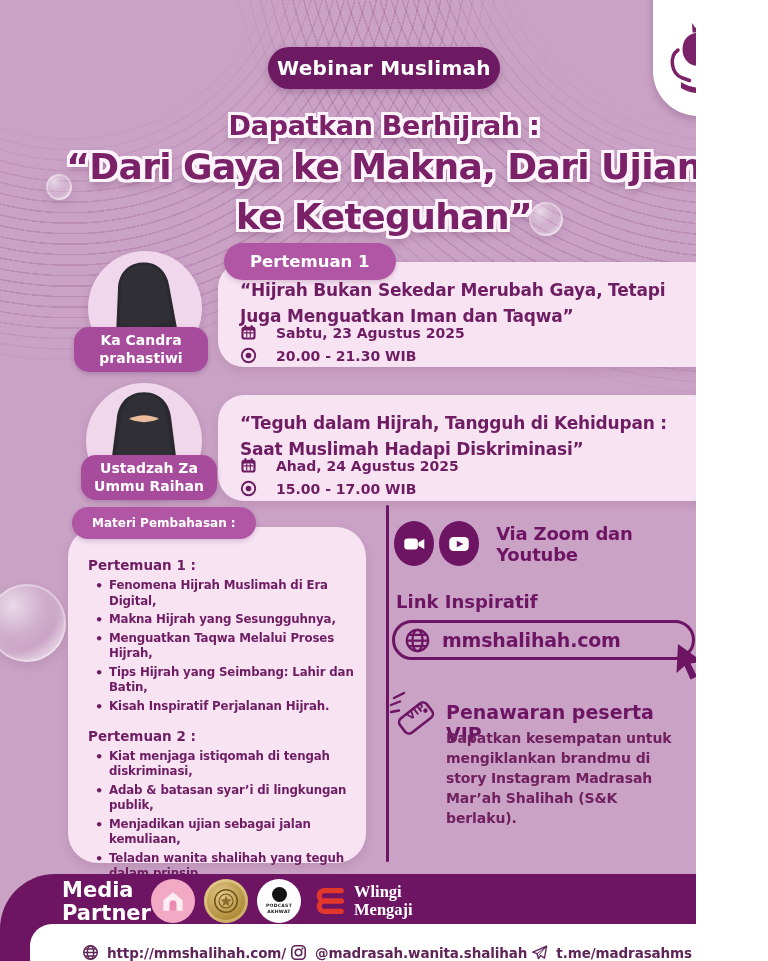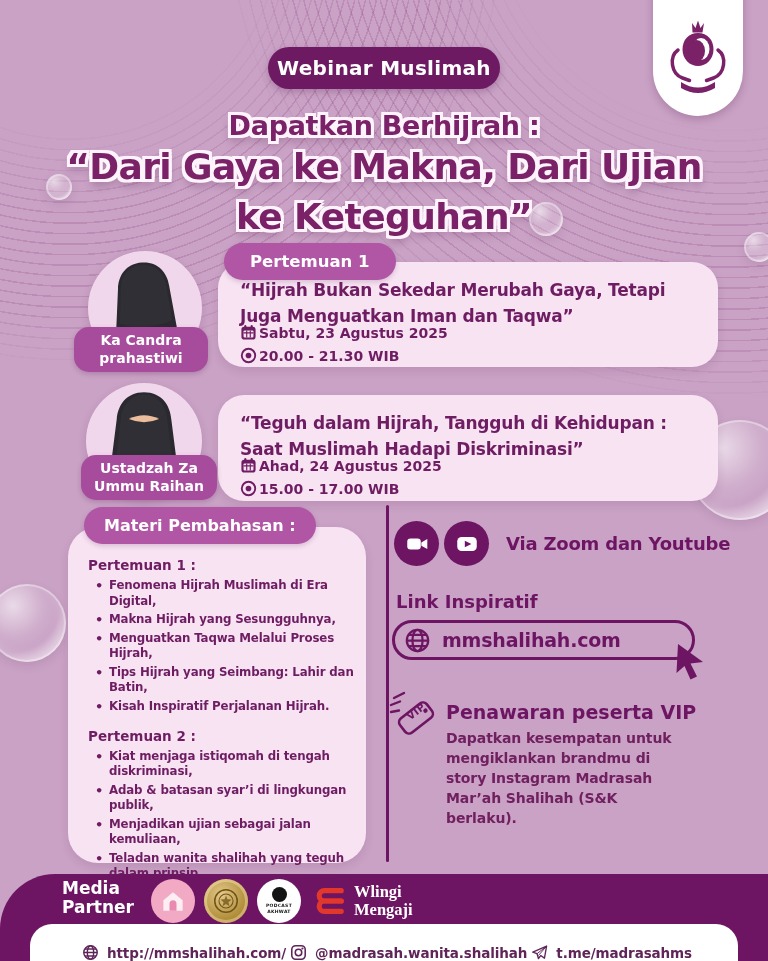--- a/index.html
+++ b/index.html
@@ -1,17 +1,17 @@
 <!DOCTYPE html>
 <html><head>
 <meta charset="utf-8">
 <style>
   html,body{margin:0;padding:0;}
   .poster{
-    position:relative;width:768px;height:961px;overflow:hidden;
+    position:relative;width:696px;height:961px;overflow:hidden;
     background:#c9a2c5;
     font-family:"DejaVu Sans","Liberation Sans",sans-serif;
   }
   
   .arcs{position:absolute;border-radius:50%;pointer-events:none;
     background:repeating-radial-gradient(circle at center,
       rgba(109,21,99,0) 0 9px, rgba(109,21,99,.15) 9px 10.5px);}
   .arcs-tl{left:-430px;top:-570px;width:1000px;height:1000px;
     -webkit-mask-image:radial-gradient(circle, transparent 28%, #000 40%, #000 54%, transparent 62%);
     mask-image:radial-gradient(circle, transparent 28%, #000 40%, #000 54%, transparent 62%);}
@@ -49,36 +49,36 @@
   .session-card{position:absolute;left:218px;width:500px;background:#f7e3f2;
     border-radius:26px;box-shadow:0 4px 10px rgba(96,30,88,.12);}
   .card1{top:262px;height:105px;} .card2{top:395px;height:106px;}
   .session-badge{position:absolute;left:224px;background:#b056a4;color:#fff;
     font-weight:bold;font-size:16.5px;border-radius:20px;padding:9px 26px;z-index:3;
     box-shadow:0 2px 5px rgba(96,30,88,.2);}
   .badge1{top:243px;} .badge2{top:376px;}
   .session-topic{position:absolute;left:240px;width:462px;color:#6f1d63;
     font-weight:bold;font-size:17px;line-height:1.5;letter-spacing:-.2px;z-index:3;}
   .topic1{top:278px;} .topic2{top:411px;}
-  .meta-row{position:absolute;left:240px;display:flex;align-items:center;gap:2px;
+  .meta-row{position:absolute;left:240px;display:flex;align-items:center;gap:19px;
     color:#6f1d63;font-weight:bold;font-size:14px;z-index:3;}
   .date1{top:324px;} .time1{top:347px;} .date2{top:457px;} .time2{top:480px;}
 
   .avatar-circle{position:absolute;border-radius:50%;background:#f1d7ec;overflow:hidden;z-index:2;
     box-shadow:0 3px 8px rgba(96,30,88,.15);}
   .av1{left:88px;top:251px;width:114px;height:114px;}
   .av2{left:86px;top:383px;width:116px;height:116px;}
   .name-pill{position:absolute;background:#a74b9d;color:#fff;font-weight:bold;
     font-size:14px;line-height:1.25;text-align:center;border-radius:15px;
     padding:5px 4px;z-index:4;box-shadow:0 2px 5px rgba(96,30,88,.25);}
   .name1{left:74px;top:327px;width:126px;}
   .name2{left:81px;top:455px;width:128px;}
 
-  .materi-badge{position:absolute;left:84px;top:507px;background:#b056a4;color:#fff;
-    font-weight:bold;font-size:16px;border-radius:19px;padding:9px 20px;z-index:3;
+  .materi-badge{position:absolute;left:72px;top:507px;background:#b056a4;color:#fff;
+    font-weight:bold;font-size:12px;border-radius:19px;padding:9px 20px;z-index:3;
     box-shadow:0 2px 5px rgba(96,30,88,.2);}
   .materi-card{position:absolute;left:68px;top:527px;width:298px;height:336px;
     background:#f7e3f2;border-radius:30px;box-sizing:border-box;
     padding:30px 12px 8px 20px;box-shadow:0 4px 10px rgba(96,30,88,.12);}
   .materi-heading{color:#6f1d63;font-weight:bold;font-size:13.5px;margin:0 0 5px 0;}
   .materi-sec2{margin-top:13px;}
   .bullet{position:relative;padding-left:21px;color:#6f1d63;font-weight:bold;
     font-size:11.8px;letter-spacing:-.15px;line-height:1.32;margin-bottom:3px;}
   .bullet::before{content:"•";position:absolute;left:7px;top:-1px;font-size:13px;}
 
@@ -100,21 +100,21 @@
   .vip-tag{position:absolute;left:388px;top:688px;width:56px;height:56px;}
   .vip-tag-label{position:absolute;left:406px;top:706px;transform:rotate(-38deg);
     color:#6d1563;font-weight:bold;font-size:10px;letter-spacing:.5px;}
   .vip-heading{position:absolute;left:446px;top:701px;color:#6d1563;font-weight:bold;font-size:19px;}
   .vip-desc{position:absolute;left:446px;top:729px;width:246px;color:#70205f;
     font-weight:bold;font-size:14px;line-height:1.42;letter-spacing:-.1px;}
 
   .footer-band{position:absolute;left:0;top:874px;width:768px;height:87px;
     background:#6d1563;border-top-left-radius:55px;}
   .media-partner{position:absolute;left:62px;top:879px;width:95px;color:#fff;
-    font-weight:bold;font-size:17px;line-height:1.1;}
+    font-weight:bold;font-size:21px;line-height:1.1;}
   .partner-logos{position:absolute;left:151px;top:879px;display:flex;align-items:center;gap:9px;}
   .plogo{width:44px;height:44px;border-radius:50%;display:flex;align-items:center;
     justify-content:center;flex-direction:column;}
   .plogo-house{background:#f2a9c4;}
   .plogo-gold{background:radial-gradient(circle at 40% 35%, #e3c887, #a9842f 75%, #7d5d1e);
     box-shadow:inset 0 0 0 3px rgba(255,240,190,.4);}
   .plogo-podcast{background:#fff;}
   .podcast-dot{width:15px;height:15px;border-radius:50%;background:#141414;margin-bottom:1px;}
   .podcast-label{font-size:4.5px;font-weight:bold;color:#141414;text-align:center;
     width:30px;line-height:1.3;letter-spacing:.3px;}

